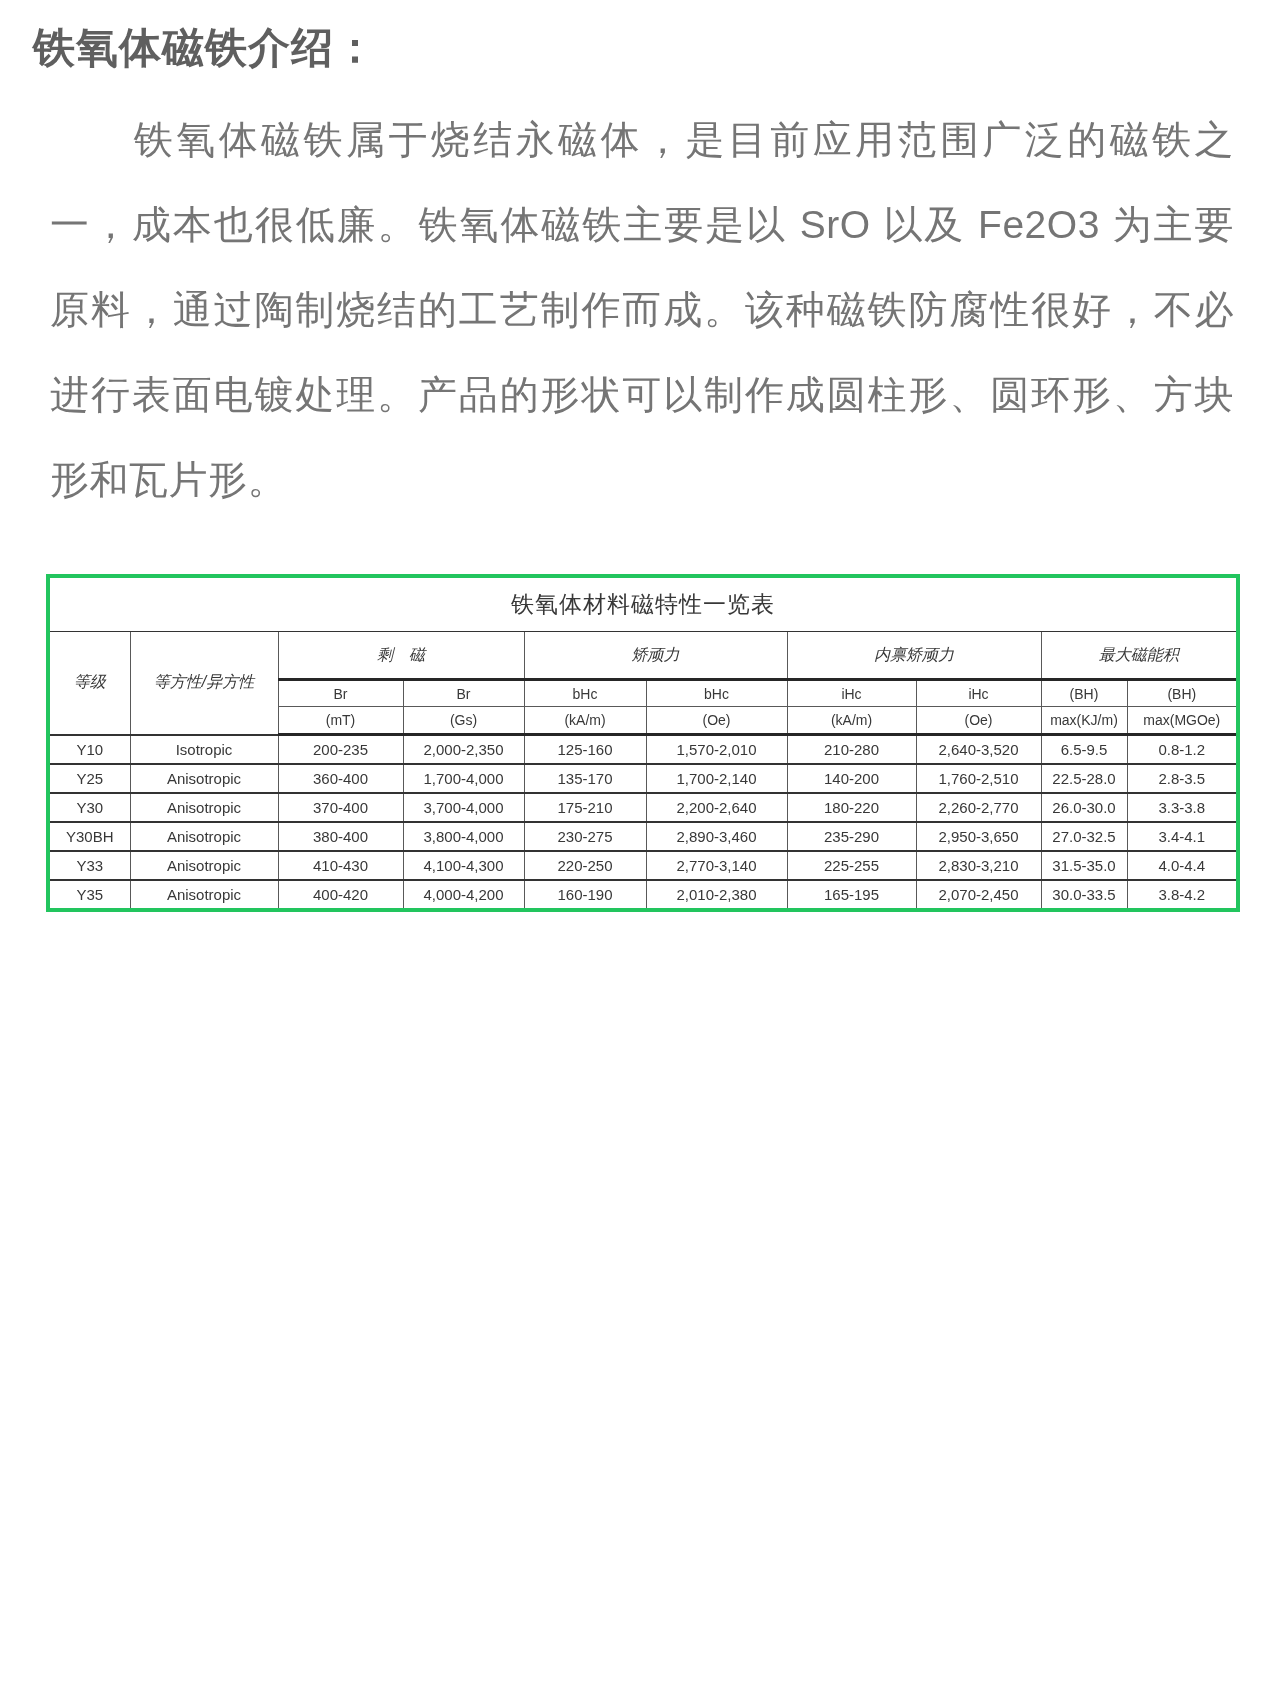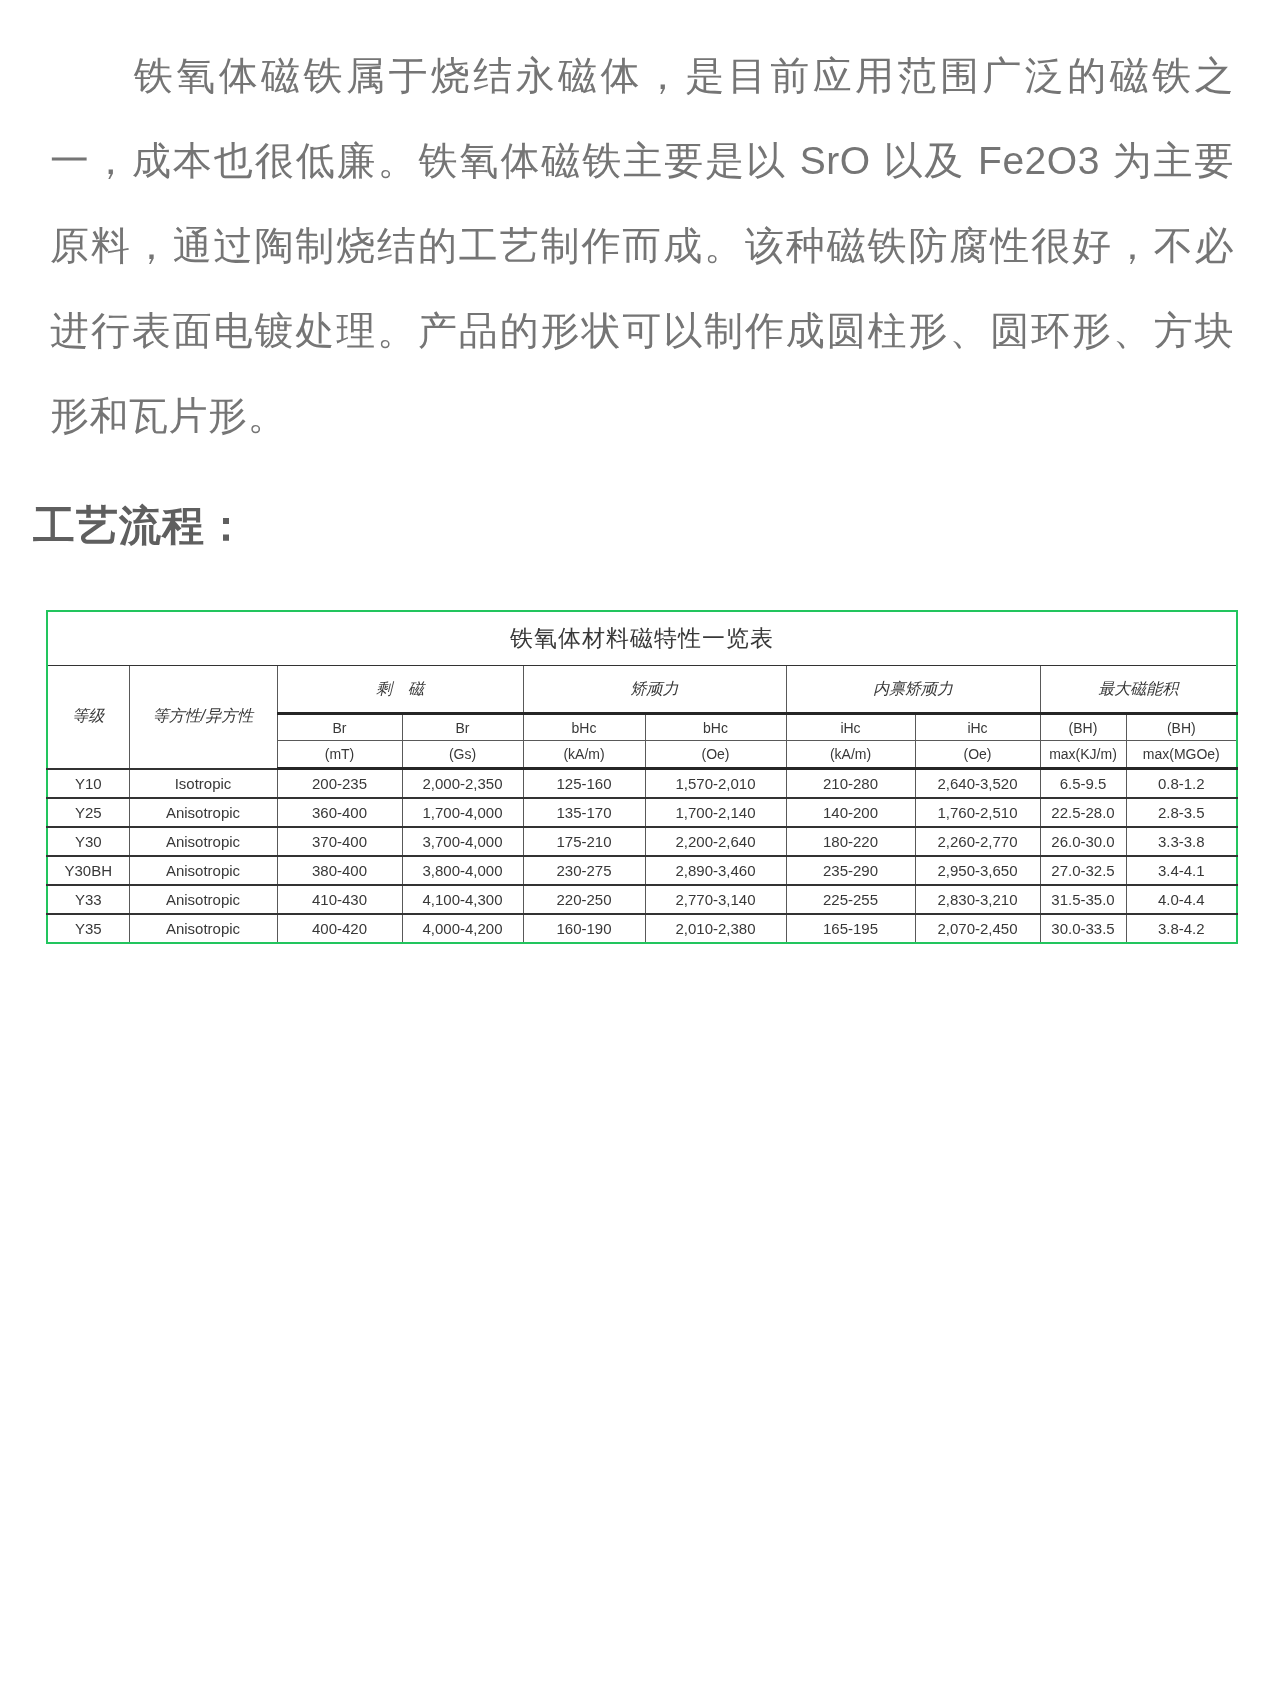--- a/index.html
+++ b/index.html
@@ -41,21 +41,21 @@
     color: #383838;
     text-align: center;
   }
   .props-table td, .props-table th {
     border: 1px solid #595959;
     font-weight: normal;
     padding: 0;
     overflow: hidden;
     white-space: nowrap;
   }
-  .props-table { border: 2px solid #22c55e; }
+  .props-table { border: 4px solid #22c55e; }
   tr.t-title td {
     height: 53px;
     font-size: 23px;
     letter-spacing: 1px;
     border-bottom: 1px solid #333333;
   }
   tr.t-groups th { height: 46px; font-size: 16px; font-style: italic; }
   th.rowspan-head { font-size: 15px; }
   tr.t-sub th {
     height: 25px;
@@ -73,25 +73,25 @@
     height: 27px;
     font-size: 15px;
     border-top: 2px solid #333333;
   }
 </style>
 </head>
 <body>
 
 <div class="page">
 
+  <h1 class="doc-heading">铁氧体磁铁介绍：</h1>
 
   <p class="doc-para indent">铁氧体磁铁属于烧结永磁体，是目前应用范围广泛的磁铁之一，成本也很低廉。铁氧体磁铁主要是以 SrO 以及 Fe2O3 为主要原料，通过陶制烧结的工艺制作而成。该种磁铁防腐性很好，不必进行表面电镀处理。产品的形状可以制作成圆柱形、圆环形、方块形和瓦片形。</p>
 
 
-  <h1 class="doc-heading second">工艺流程：</h1>
 
 
   <table class="props-table">
     <colgroup>
       <col style="width:82px">
         <col style="width:148px">
       <col style="width:125px">
         <col style="width:121px">
       <col style="width:122px">
         <col style="width:141px">

